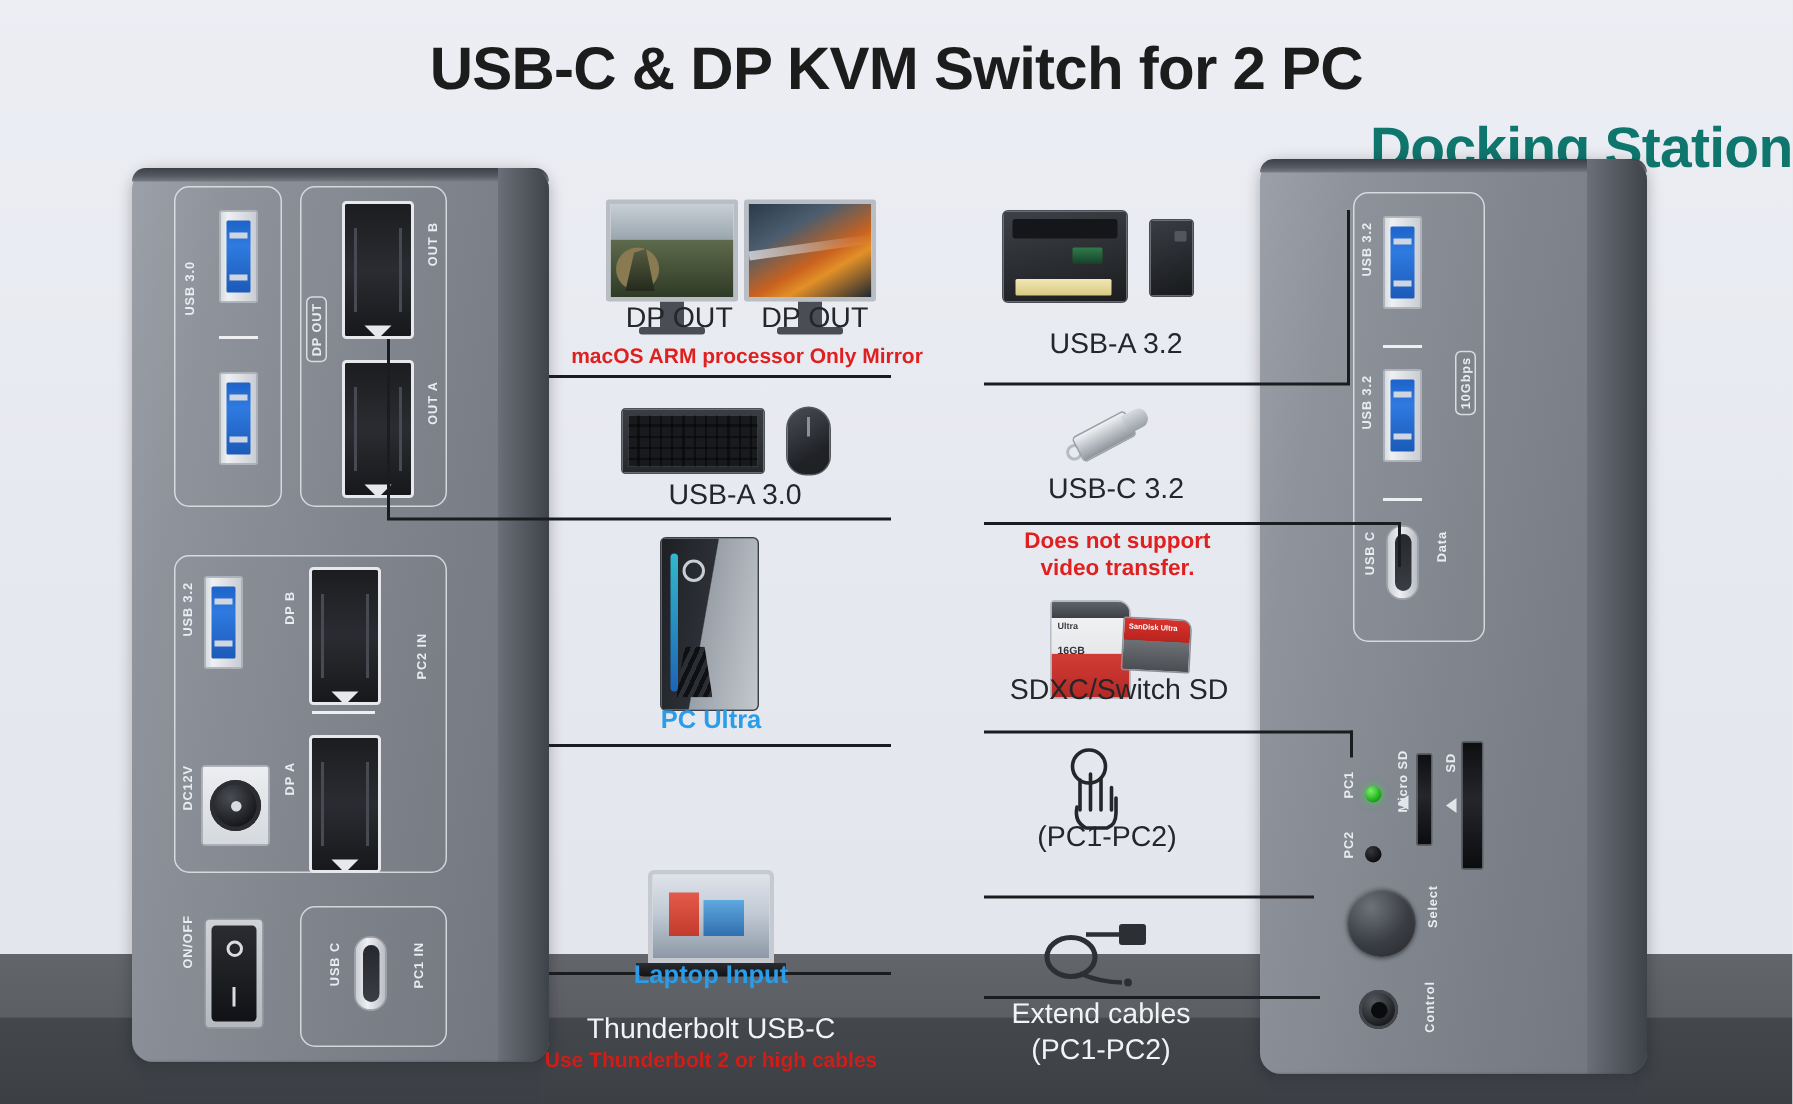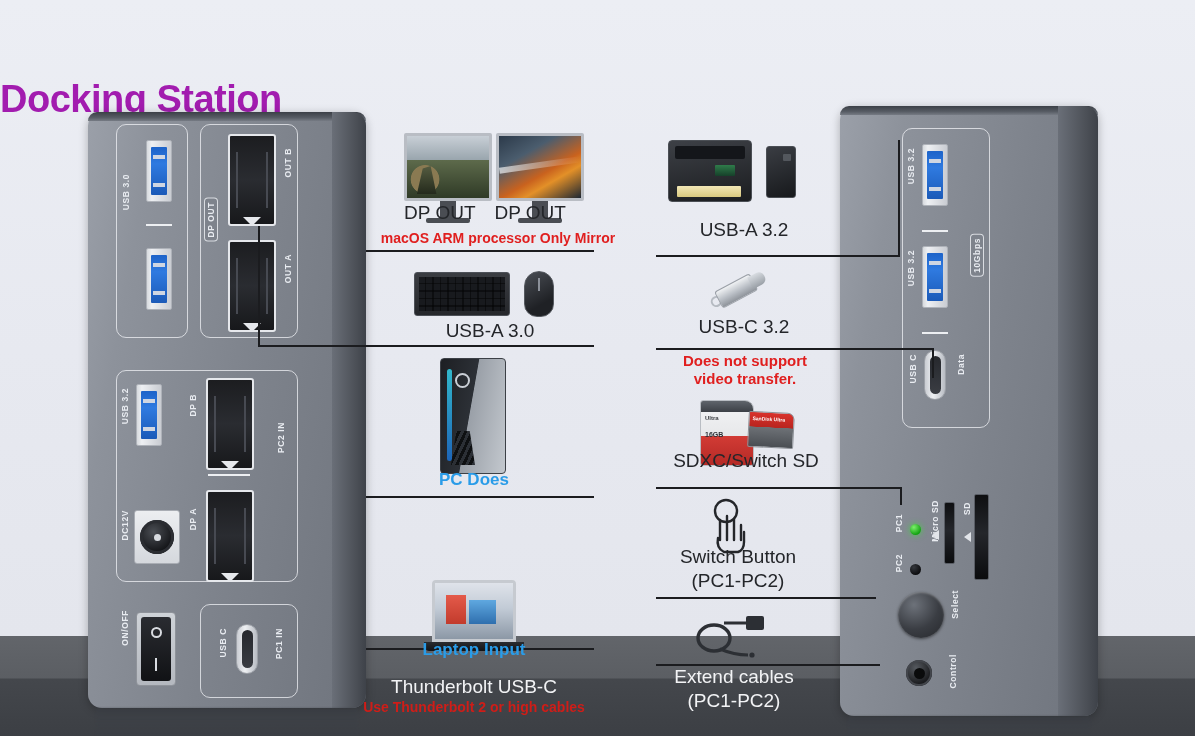--- a/index.html
+++ b/index.html
@@ -19,22 +19,22 @@
     position:absolute; left:0; top:636px; width:1195px; height:100px;
     background:linear-gradient(180deg,#62656a 0%,#5b5e63 42%,#44474c 43%,#3c3f44 100%);
   }
 
   
   .title-main {
     position:absolute; left:0; top:24px; width:1195px; text-align:center;
     font-size:40px; font-weight:bold; color:#1c1c1c; letter-spacing:-0.5px;
   }
   .title-sub {
-    position:absolute; left:0; top:78px; width:1195px; text-align:left;
-    font-size:38px; font-weight:bold; color:#a21caf; letter-spacing:-0.5px;
+    position:absolute; left:0; top:78px; width:1195px; text-align:right;
+    font-size:38px; font-weight:bold; color:#0f766e; letter-spacing:-0.5px;
   }
 
   
   .device {
     position:absolute;
     background:linear-gradient(100deg,#9ba0a9 0%,#8d929b 18%,#7e838c 55%,#6f747d 100%);
     border-radius:14px;
     box-shadow:0 2px 10px rgba(0,0,0,.28);
   }
   .device .bevel-top {
@@ -341,20 +341,21 @@
   .divider.white { background:#edeff2; }
 </style>
 </head>
 <body>
 
 <div class="stage">
 
   <div class="bg-top"></div>
   <div class="bg-floor"></div>
 
+  <div class="title-main">USB-C &amp; DP KVM Switch for 2 PC</div>
   <div class="title-sub">Docking Station</div>
 
   <div class="device device-left">
     <div class="bevel-top"></div>
     <div class="side" style="right:0;width:34px;"></div>
     <div class="reflection"></div>
 
     <div class="pgroup" style="left:28px; top:12px; width:72px; height:214px;"></div>
     <span class="vlabel" style="left:33px; top:62px;">USB 3.0</span>
     <div class="usb-a" style="left:58px; top:28px;">
@@ -481,21 +482,21 @@
     <div class="stand"></div>
       <div class="base"></div>
   </div>
   <div class="monitor" style="left:496px; top:133px; width:88px;">
     <div class="screen">
         <div class="scene-b"></div>
       </div>
     <div class="stand"></div>
       <div class="base"></div>
   </div>
-  <div class="callout" style="left:373px; top:202px; width:224px;">
+  <div class="callout" style="left:386px; top:202px; width:224px;">
     <span class="c-label">DP OUT</span>
     <span style="display:inline-block;width:10px;"></span>
     <span class="c-label">DP OUT</span>
   </div>
   <div class="callout" style="left:360px; top:229px; width:276px;">
     <span class="c-red">macOS ARM processor Only Mirror</span>
   </div>
 
   <div class="keyboard" style="left:414px; top:272px; width:96px; height:44px;">
     <div class="keys"></div>
@@ -504,21 +505,21 @@
   <div class="callout" style="left:390px; top:320px; width:200px;">
     <span class="c-label">USB-A 3.0</span>
   </div>
 
   <div class="tower" style="left:440px; top:358px;">
     <div class="glow"></div>
       <div class="ring"></div>
       <div class="vents"></div>
   </div>
   <div class="callout" style="left:400px; top:470px; width:148px;">
-    <span class="c-blue">PC Does</span>
+    <span class="c-blue">PC Ultra</span>
   </div>
 
   <div class="laptop" style="left:432px; top:580px; width:84px;">
     <div class="lid">
         <div class="img"></div>
       </div>
     <div class="deck"></div>
   </div>
   <div class="callout" style="left:400px; top:640px; width:148px;">
     <span class="c-blue">Laptop Input</span>
@@ -564,21 +565,20 @@
   <div class="callout" style="left:648px; top:450px; width:196px;">
     <span class="c-label">SDXC/Switch SD</span>
   </div>
 
   <svg class="hand-icon" style="left:702px; top:498px;" viewBox="0 0 58 62">
     <circle cx="24" cy="13" r="11" fill="none" stroke="#24262a" stroke-width="2.4"></circle>
     <path d="M18 22 v20 M25 18 v24 M32 21 v21 M39 27 v15" stroke="#24262a" stroke-width="2.4" fill="none" stroke-linecap="round"></path>
     <path d="M16 40 q-2 10 6 14 h14 q6 -2 6 -10 v-10" stroke="#24262a" stroke-width="2.4" fill="none" stroke-linecap="round"></path>
   </svg>
   <div class="callout" style="left:640px; top:546px; width:196px;">
-    <div class="c-label">Switch Button</div>
     <div class="c-label" style="margin-top:2px;">(PC1-PC2)</div>
   </div>
 
   <svg class="cable-icon" style="left:690px; top:614px;" viewBox="0 0 92 46">
     <rect x="56" y="2" width="18" height="14" rx="2" fill="#2c2f34"></rect>
     <path d="M56 9 H34" stroke="#2c2f34" stroke-width="3" fill="none"></path>
     <ellipse cx="24" cy="24" rx="16" ry="13" fill="none" stroke="#2c2f34" stroke-width="3.4"></ellipse>
     <path d="M30 35 q14 6 28 6" stroke="#2c2f34" stroke-width="3" fill="none"></path>
     <circle cx="62" cy="41" r="2.6" fill="#2c2f34"></circle>
   </svg>

